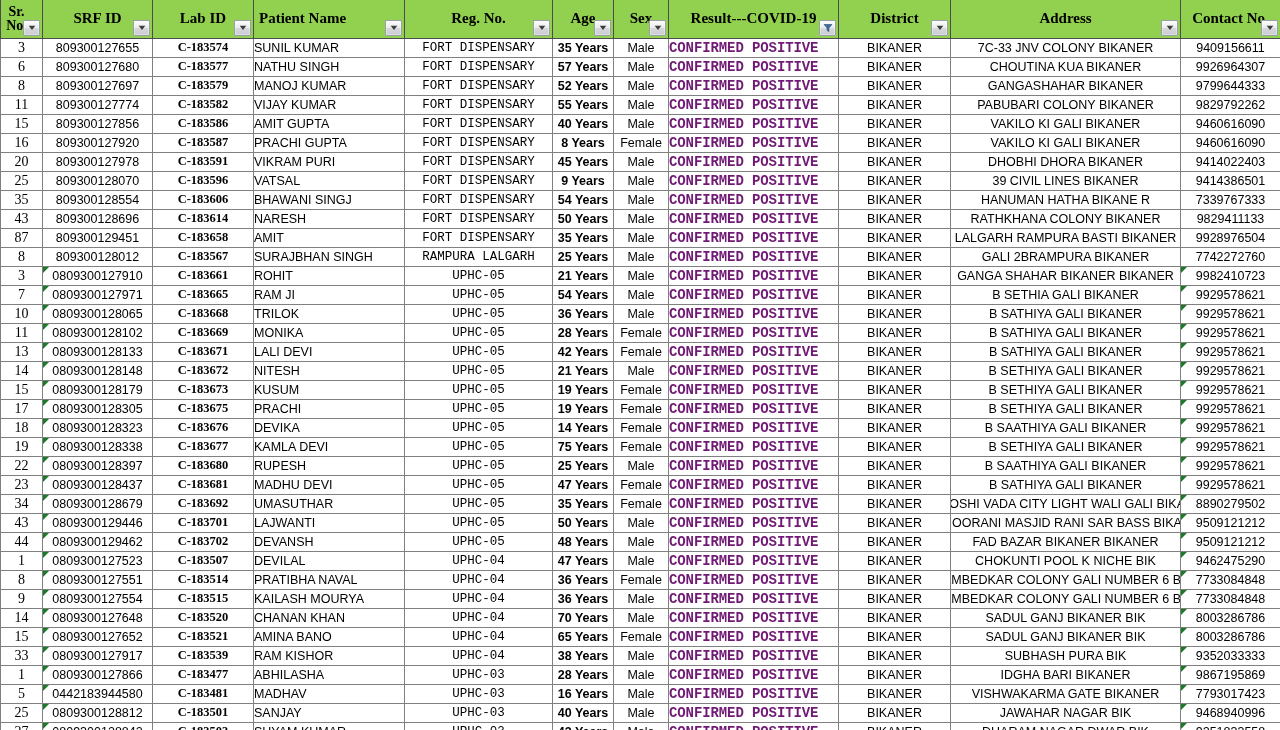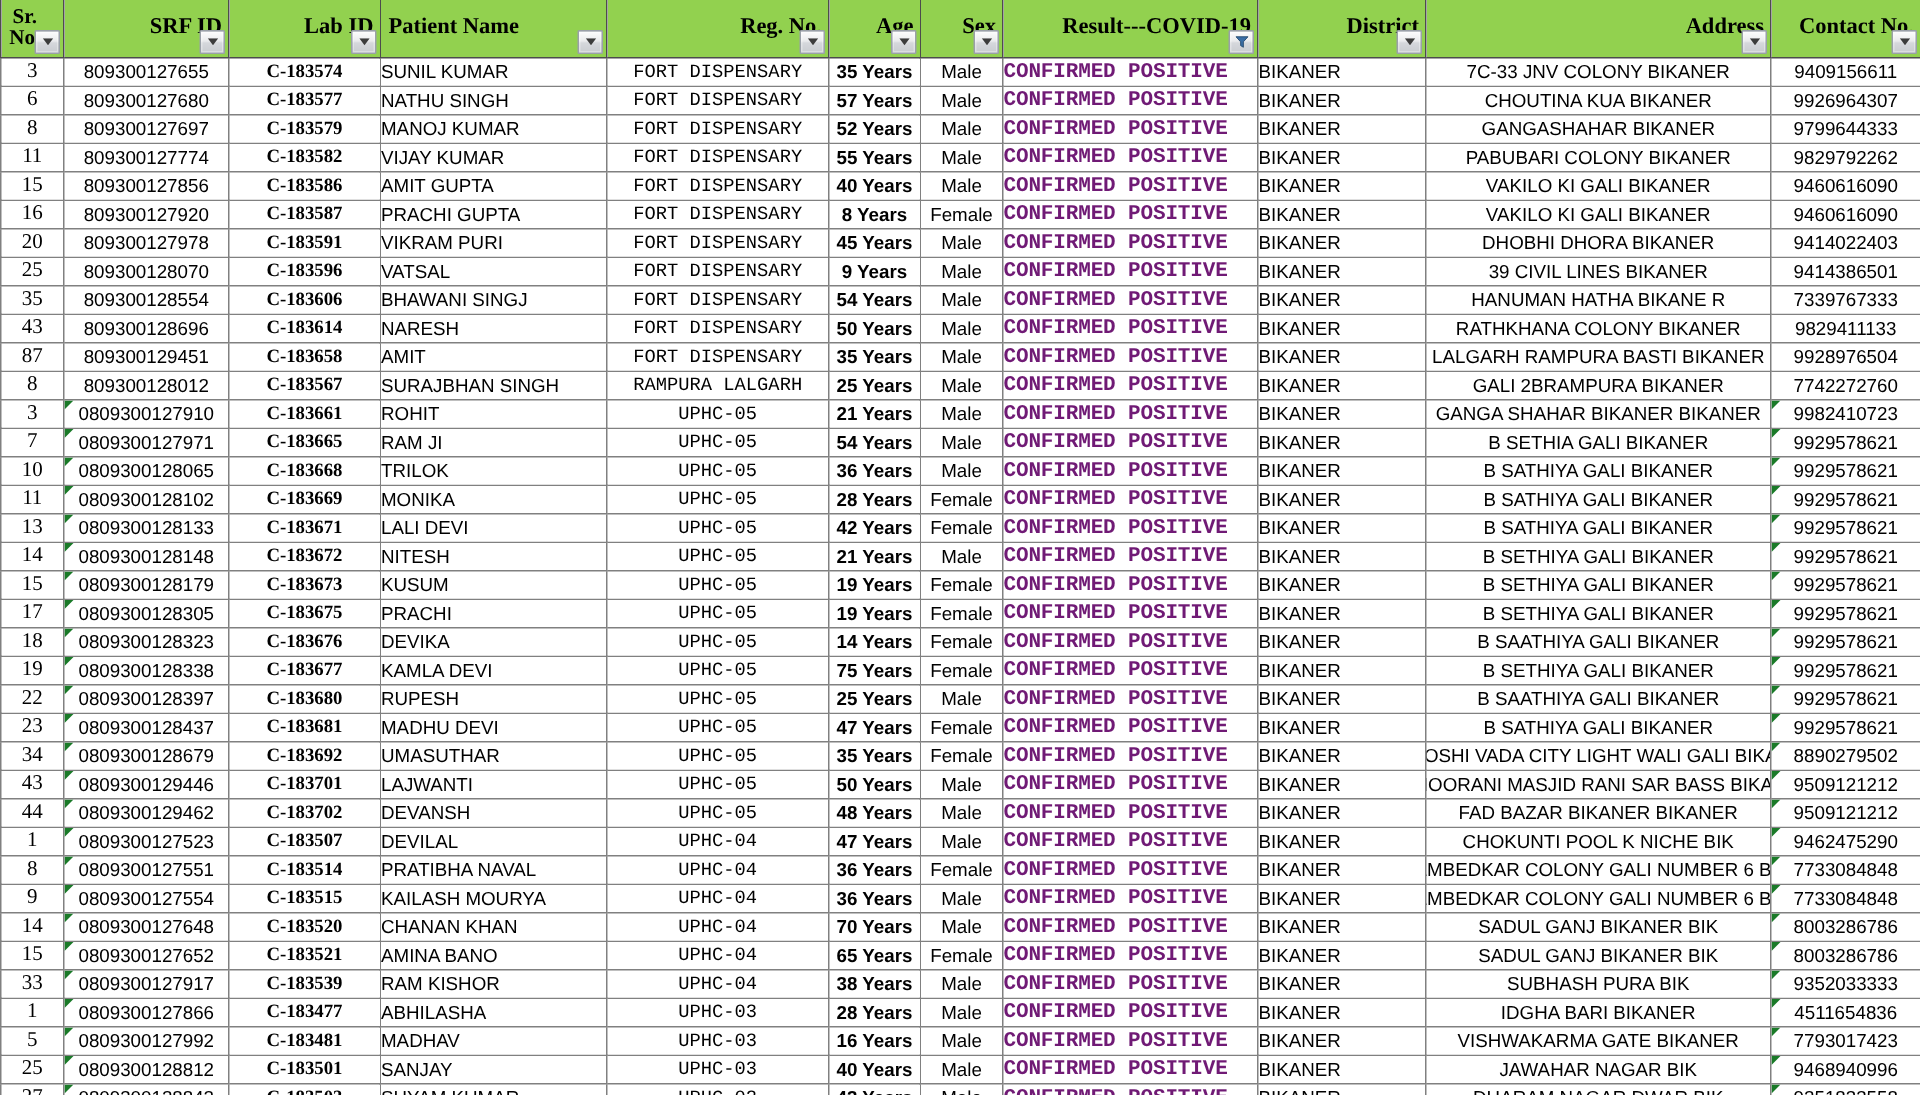--- a/index.html
+++ b/index.html
@@ -38,21 +38,21 @@
     color: #000000;
     vertical-align: middle;
     line-height: 1.02;
   }
   thead th .htxt {
     display: block;
     padding: 0 4px;
     pointer-events: none;
   }
   th.h-left .htxt { text-align: left; padding-left: 5px; }
-  th.h-center .htxt { text-align: right; }
+  th.h-center .htxt { text-align: center; }
 
   th.srno .htxt {
     white-space: normal;
     text-align: center;
     font-size: 14px;
     line-height: 1.0;
     padding-left: 2px;
     padding-right: 12px;
   }
 
@@ -94,21 +94,21 @@
   .c-age   { text-align: center; font-size: 12.5px; font-weight: bold; }
   .c-sex   { text-align: center; font-size: 12.5px; }
   .c-res   {
     text-align: left;
     color: #701a75;
     font-family: Liberation Mono, monospace;
     font-weight: bold;
     font-size: 14px;
     letter-spacing: -0.1px;
   }
-  .c-dist  { font-size: 12.5px; }
+  .c-dist  { text-align: center; font-size: 12.5px; }
   .c-addr  { text-align: center; font-size: 12.5px; }
   .c-phone { text-align: center; font-size: 12.5px; }
 
   
   .c-addr .inner {
     display: block;
     width: 100%;
     overflow: hidden;
     white-space: nowrap;
   }
@@ -741,25 +741,25 @@
         <td class="c-lab"><span class="inner">C-183477</span></td>
         <td class="c-name"><span class="inner">ABHILASHA</span></td>
         <td class="c-reg"><span class="inner">UPHC-03</span></td>
         <td class="c-age"><span class="inner">28 Years</span></td>
         <td class="c-sex"><span class="inner">Male</span></td>
         <td class="c-res"><span class="inner">CONFIRMED POSITIVE</span></td>
         <td class="c-dist"><span class="inner">BIKANER</span></td>
         <td class="c-addr">
           <span class="inner">IDGHA BARI BIKANER</span>
         </td>
-        <td class="c-phone gmark"><span class="inner">4511654836</span></td>
+        <td class="c-phone gmark"><span class="inner">9867195869</span></td>
       </tr>
       <tr>
         <td class="c-srno"><span class="inner">5</span></td>
-        <td class="c-srf gmark"><span class="inner">0809300127992</span></td>
+        <td class="c-srf gmark"><span class="inner">0442183944580</span></td>
         <td class="c-lab"><span class="inner">C-183481</span></td>
         <td class="c-name"><span class="inner">MADHAV</span></td>
         <td class="c-reg"><span class="inner">UPHC-03</span></td>
         <td class="c-age"><span class="inner">16 Years</span></td>
         <td class="c-sex"><span class="inner">Male</span></td>
         <td class="c-res"><span class="inner">CONFIRMED POSITIVE</span></td>
         <td class="c-dist"><span class="inner">BIKANER</span></td>
         <td class="c-addr">
           <span class="inner">VISHWAKARMA GATE BIKANER</span>
         </td>

